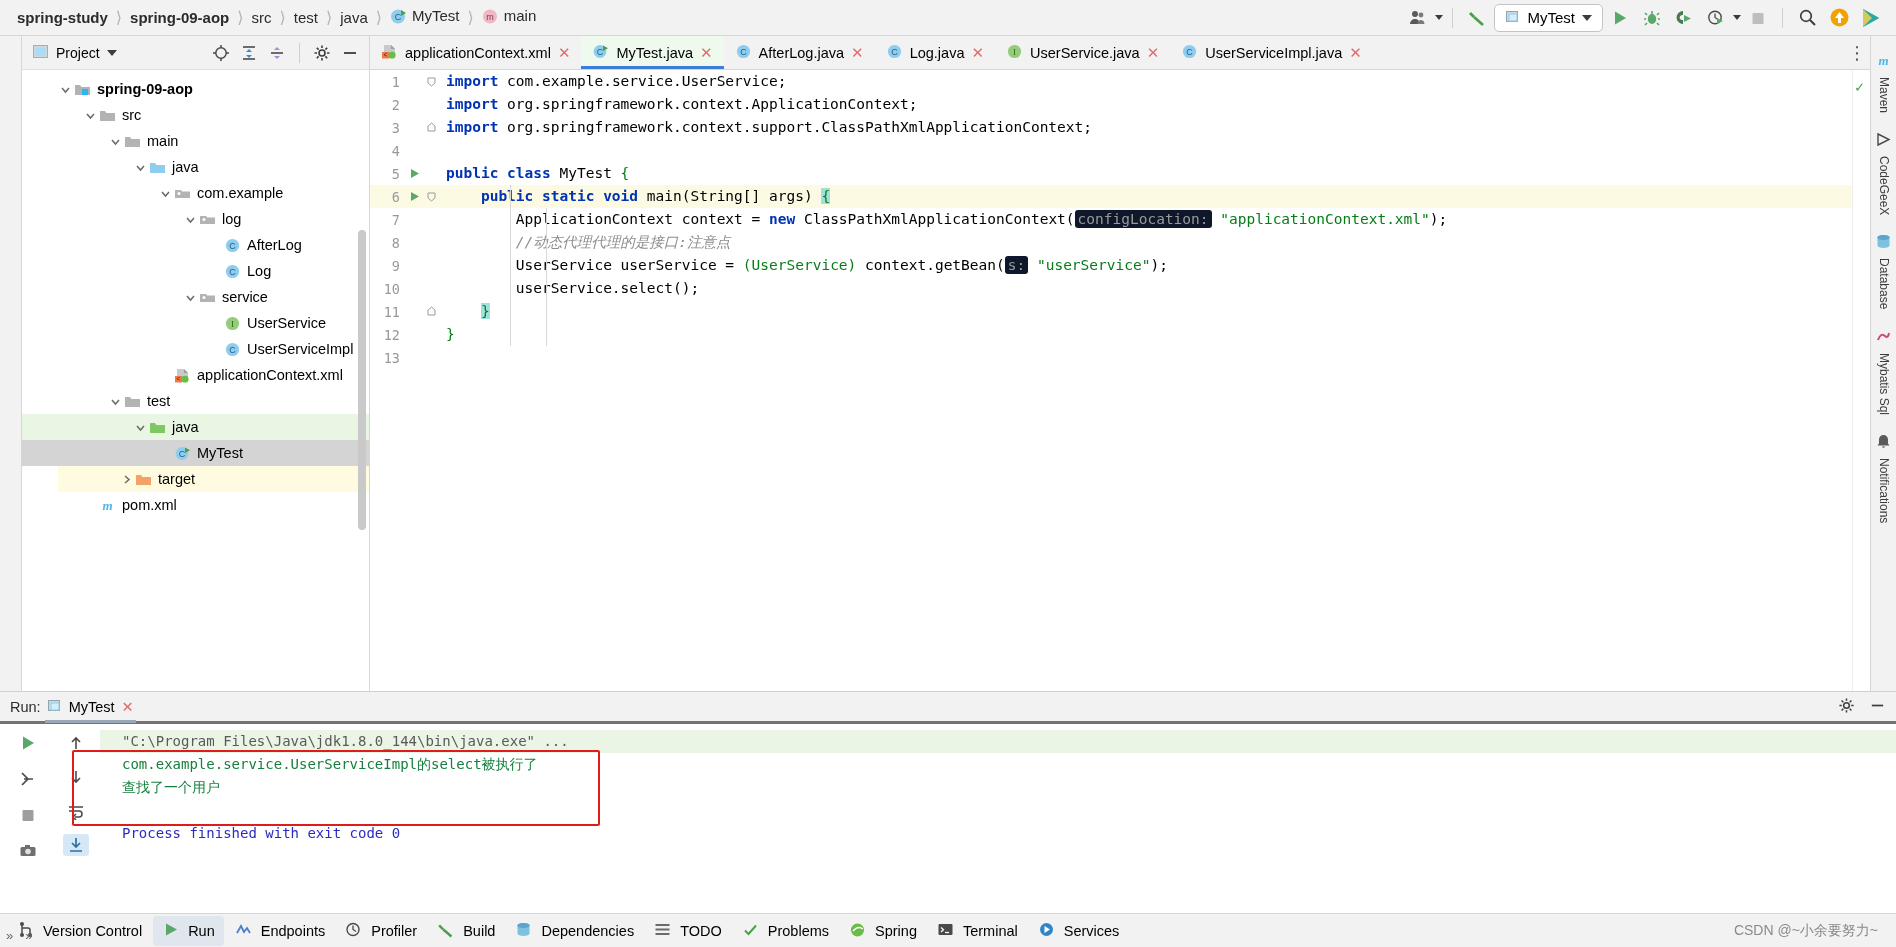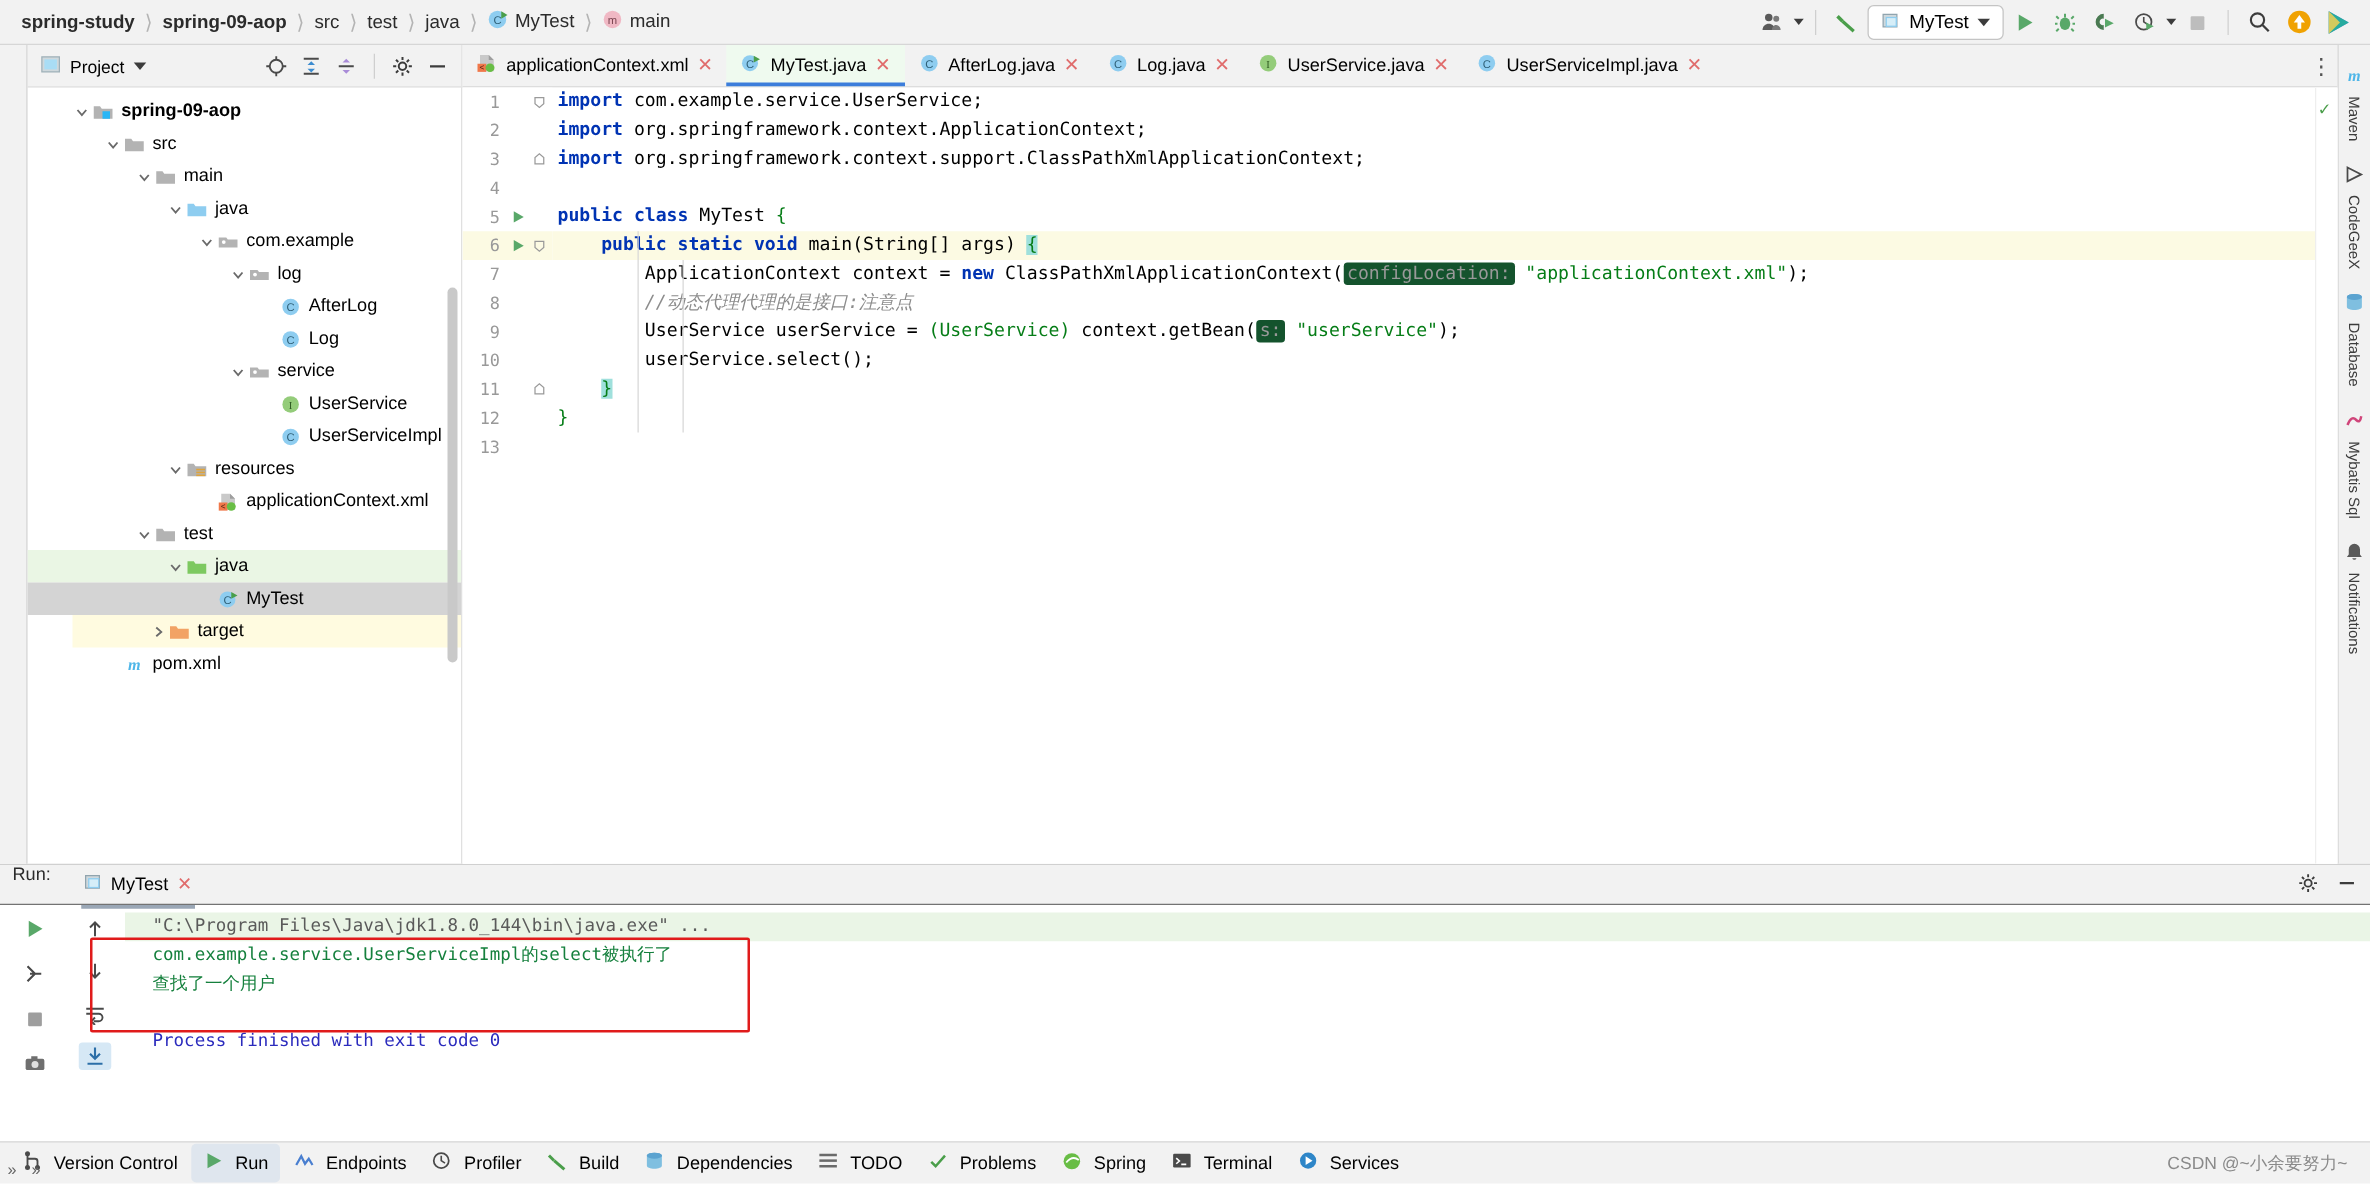--- a/index.html
+++ b/index.html
@@ -68,38 +68,38 @@
   .gnum { width:34px; text-align:right; color:#999; font-size:13.5px; padding-right:4px; }
   .grun { width:20px; display:flex;align-items:center;justify-content:center; }
   .gfold{ width:14px; display:flex;align-items:center;justify-content:center; color:#9a9a9a; font-size:11px;}
   .codecol { flex:1 1 auto; position:relative; }
   .cline { height:23px; line-height:23px; white-space:pre; padding-left:4px; }
   .cline.hl { background:#fcfae3; }
   .kw { color:#0033b3; font-weight:bold; }
   .str{ color:#067d17; }
   .cmt{ color:#8c8c8c; font-style:italic; }
   .grn{ color:#067d17; }
-  .hint { background:#14532d; color:#999; border-radius:3px; padding:1px 3px; font-style:normal; }
+  .hint { background:#0f172a; color:#999; border-radius:3px; padding:1px 3px; font-style:normal; }
   .brace-hl { background:#9fe0dc; }
   .indent-guide { position:absolute; width:1px; background:#d8d8d8; }
   .right-rail { width:18px; flex:0 0 18px; background:#fff; border-left:1px solid #eee; position:relative;}
   .ok-check { position:absolute; top:8px; left:2px; color:#4a9e4a; font-size:15px; }
 
   
   .rightstrip { width:26px; background:#f2f2f2; border-left:1px solid #d6d6d6;
                 display:flex; flex-direction:column; align-items:center; padding-top:10px; gap:6px;}
   .rs-item { writing-mode:vertical-rl; font-size:12px; color:#3c3c3c; padding:6px 0; cursor:pointer;
              display:flex; align-items:center; gap:5px; }
   .rs-ico { font-size:13px; }
 
   
   .runpanel { height:222px; flex:0 0 222px; border-top:1px solid #d0d0d0; background:#fff;
               display:flex; flex-direction:column; }
-  .run-head { height:32px; flex:0 0 32px; background:#f2f2f2; display:flex; 
-              padding:0 10px; gap:20px; border-bottom:1px solid #737373; }
+  .run-head { height:32px; flex:0 0 32px; background:#f2f2f2; display:flex; align-items:center;
+              padding:0 10px; gap:0; border-bottom:3px solid #737373; }
   .run-label { font-size:14.5px; color:#2b2b2b; }
   .run-tab { display:flex; align-items:center; gap:7px; font-size:14.5px; padding:3px 6px;
              position:relative; cursor:pointer; }
   .run-tab:after{ content:""; position:absolute; left:4px; right:4px; bottom:-4px; height:3px; background:#9aa7b6;}
   .run-head-right { margin-left:auto; display:flex; align-items:center; gap:14px; }
   .run-body { flex:1 1 auto; display:flex; min-height:0; position:relative; }
   .run-left-tools { width:56px; flex:0 0 56px; display:flex; flex-direction:column;
                     align-items:center; padding-top:8px; gap:14px; }
   .rlt { width:26px;height:22px; display:flex;align-items:center;justify-content:center; cursor:pointer;}
   .run-mid-tools { width:40px; flex:0 0 40px; display:flex; flex-direction:column; align-items:center;
@@ -412,36 +412,20 @@
             <div class="trow" style="padding-left: 185px;">
               <span class="arrow"></span>
               <span class="tico">
                 <svg width="17" height="17" viewBox="0 0 17 17">
                   <circle cx="8.5" cy="8.5" r="6.6" fill="#8ecdf0"></circle>
                   <text x="8.5" y="12" font-size="9" text-anchor="middle" fill="#2c5d74" font-family="Liberation Sans">C</text>
                 </svg>
               </span>
               <span class="">UserServiceImpl</span>
             </div>
-            <div class="trow" style="padding-left: 110px;">
-              <span class="arrow">
-                <svg width="11" height="11" viewBox="0 0 11 11">
-                  <path d="M2 4 L5.5 8 L9 4" stroke="#6a6a6a" stroke-width="1.5" fill="none"></path>
-                </svg>
-              </span>
-              <span class="tico">
-                <svg width="17" height="17" viewBox="0 0 17 17">
-                  <path d="M1 4h5l1.4 2H16v8H1z" fill="#b3b3b3"></path>
-                  <rect x="8" y="8" width="7" height="1.3" fill="#e0a43b"></rect>
-                  <rect x="8" y="10.3" width="7" height="1.3" fill="#e0a43b"></rect>
-                  <rect x="8" y="12.6" width="7" height="1.3" fill="#e0a43b"></rect>
-                </svg>
-              </span>
-              <span class="">resources</span>
-            </div>
             <div class="trow" style="padding-left: 135px;">
               <span class="arrow"></span>
               <span class="tico">
                 <svg width="17" height="17" viewBox="0 0 17 17">
                   <path d="M3 2h7l4 4v9H3z" fill="#c9c9c9"></path>
                   <path d="M10 2l4 4h-4z" fill="#9e9e9e"></path>
                   <rect x="1" y="9" width="7" height="6.5" fill="#f0784a"></rect>
                   <text x="4.4" y="14.2" font-size="6.5" text-anchor="middle" fill="#4a2110" font-family="Liberation Sans">&lt;</text>
                   <ellipse cx="11" cy="12.2" rx="3.6" ry="3.4" fill="#68bd45"></ellipse>
                 </svg>

